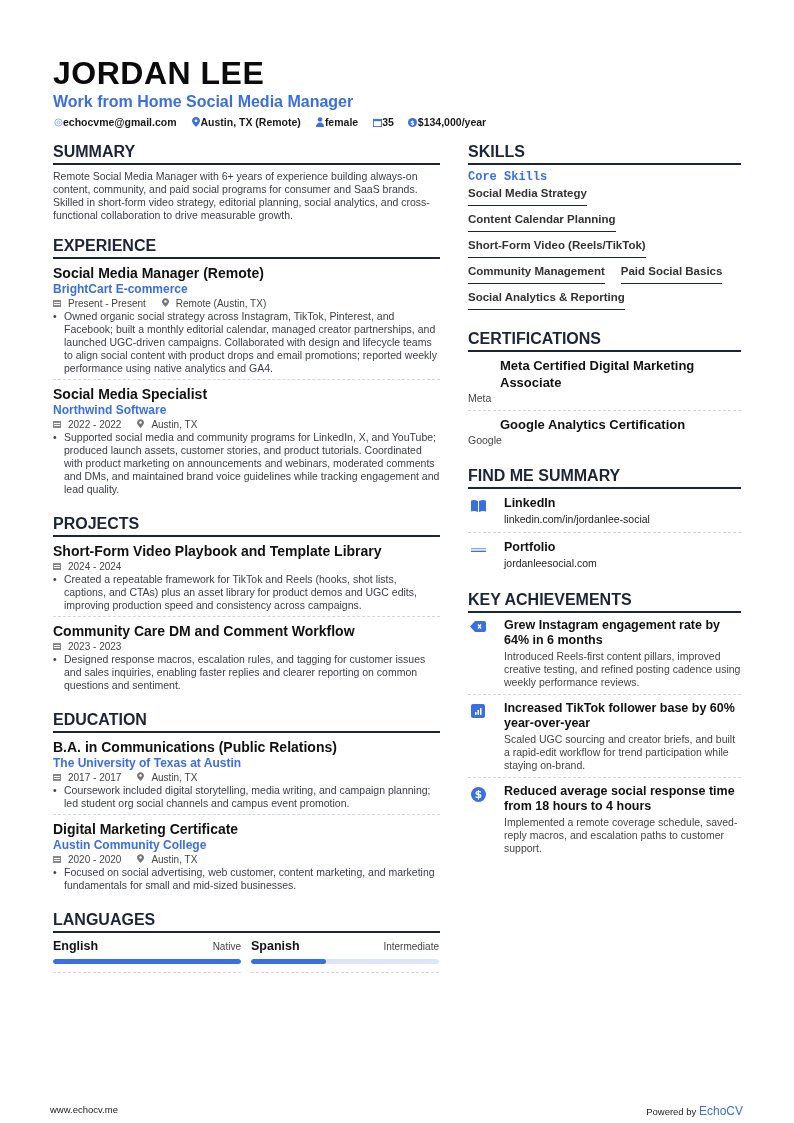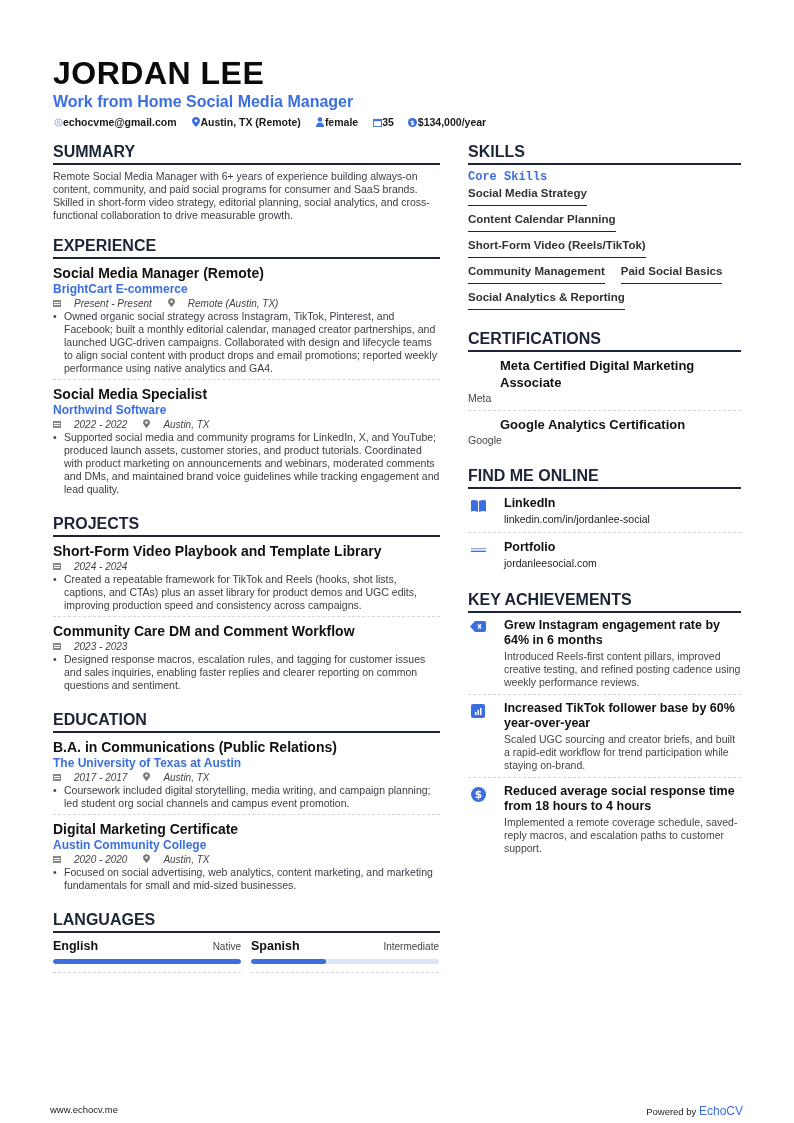--- a/index.html
+++ b/index.html
@@ -15,21 +15,21 @@
   .left { width: 387px; }
   .right { width: 273px; }
   .sec-title { font-size: 16px; font-weight: 700; color: #1c2436; line-height: 20px; padding-bottom: 1px; border-bottom: 2.5px solid #1c2436; margin-bottom: 5px; }
   .section { margin-bottom: 14px; }
   .summary { font-size: 10.5px; line-height: 13px; color: #3a3d44; }
   .entry { padding-bottom: 4px; margin-bottom: 5px; border-bottom: 1px dashed #d4d6da; }
   .entry:last-child { border-bottom: none; }
   .e-title { font-size: 14px; font-weight: 700; color: #111; line-height: 18px; }
   .e-sub { font-size: 12px; font-weight: 700; color: #3b6fe0; line-height: 15px; }
   .meta { display: flex; gap: 16px; font-size: 10px; color: #444; line-height: 13px; align-items: center; }
-  .meta span.m { display: inline-flex; align-items: center; gap: 13px; font-style: italic; }
+  .meta span.m { display: inline-flex; align-items: center; gap: 7px; }
   .bullet { display: flex; font-size: 10.5px; line-height: 13px; color: #3a3d44; }
   .bullet .dot { width: 11px; flex: none; }
   .skills-head { font-size: 12px; font-weight: 700; color: #3b6fe0; line-height: 15px; font-family: Liberation Mono, monospace; }
   .skill-wrap { display: flex; flex-wrap: wrap; column-gap: 16px; }
   .skill { font-size: 11.5px; font-weight: 700; color: #333; line-height: 16px; padding-bottom: 4px; border-bottom: 1.5px solid #1c2436; margin-bottom: 5px; }
   .cert { padding-bottom: 4px; margin-bottom: 5px; border-bottom: 1px dashed #d4d6da; }
   .cert:last-child { border-bottom: none; }
   .c-title { font-size: 13px; font-weight: 700; color: #111; line-height: 17px; padding-left: 32px; }
   .c-sub { font-size: 10.5px; color: #444; line-height: 15px; }
   .online { display: flex; gap: 16px; padding: 1px 0 5px; margin-bottom: 5px; border-bottom: 1px dashed #d4d6da; }
@@ -248,21 +248,21 @@
             <span class="m">
                 <span><svg width="7" height="9" viewBox="0 0 8 10">
                     <path d="M4 0C1.8 0 0 1.7 0 3.8 0 6.5 4 10 4 10s4-3.5 4-6.2C8 1.7 6.2 0 4 0z" fill="#777"></path>
                     <circle cx="4" cy="3.8" r="1.4" fill="#fff"></circle>
                   </svg></span>
                 <span>Austin, TX</span>
               </span>
           </div>
           <div class="bullet">
               <span class="dot">•</span>
-              <span>Focused on social advertising, web analytics, content marketing, and marketing fundamentals for small and mid-sized businesses.</span>
+              <span>Focused on social advertising, web customer, content marketing, and marketing fundamentals for small and mid-sized businesses.</span>
             </div>
         </div>
       </div>
 
       <div class="section">
         <div class="sec-title">LANGUAGES</div>
         <div class="langs">
           <div class="lang">
             <div class="lang-row">
               <span class="lang-name">English</span>
@@ -313,21 +313,21 @@
           <div class="c-title">Meta Certified Digital Marketing Associate</div>
           <div class="c-sub">Meta</div>
         </div>
         <div class="cert">
           <div class="c-title">Google Analytics Certification</div>
           <div class="c-sub">Google</div>
         </div>
       </div>
 
       <div class="section">
-        <div class="sec-title">FIND ME ONLINE</div>
+        <div class="sec-title">FIND ME SUMMARY</div>
         <div class="online">
           <div class="o-icon">
               <svg width="15" height="12" viewBox="0 0 15 12">
                 <path d="M0 0.5 Q3.5 -0.5 7 1 V12 Q3.5 10.5 0 11.5Z" fill="#3b6fe0"></path>
                 <path d="M15 0.5 Q11.5 -0.5 8 1 V12 Q11.5 10.5 15 11.5Z" fill="#3b6fe0"></path>
               </svg>
             </div>
           <div>
             <div class="o-title">LinkedIn</div>
             <div class="o-url">linkedin.com/in/jordanlee-social</div>

